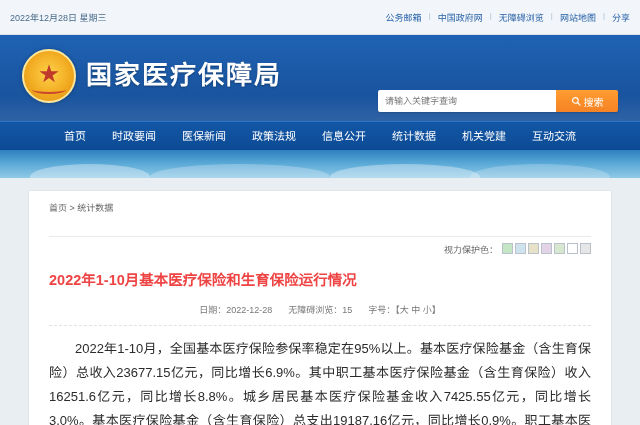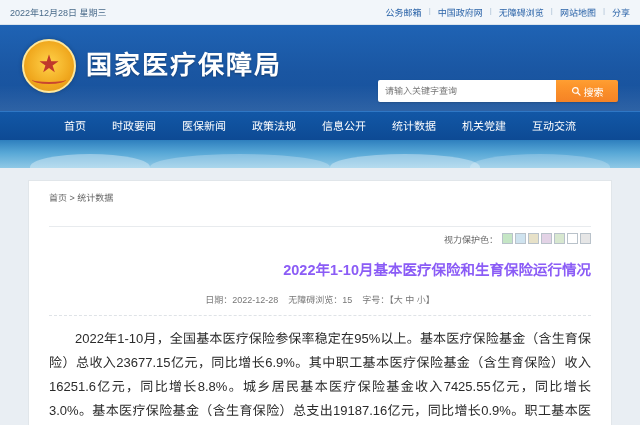--- a/index.html
+++ b/index.html
@@ -16,21 +16,21 @@
   }
   .page {
     position: relative;
     width: 640px;
     height: 425px;
     background: #e9eef3;
   }
 
   
   .topbar {
-    height: 25px;
+    height: 35px;
     background: #f2f6fa;
     border-bottom: 1px solid #dbe4ec;
     display: flex;
     align-items: center;
     justify-content: space-between;
     padding: 0 10px;
     font-size: 9px;
     color: #3a6ea5;
     box-sizing: border-box;
   }
@@ -223,36 +223,36 @@
   }
   .swatches { display: flex; gap: 2px; }
   .sw {
     width: 9px; height: 9px;
     border: 1px solid #b9c2ca;
     display: inline-block;
     cursor: pointer;
   }
 
   .art-title {
-    text-align: right;
-    color: #8b5cf6;
+    text-align: left;
+    color: #ef4444;
     font-size: 14.5px;
     font-weight: bold;
     margin: 12px 0 14px 0;
     font-family: "Liberation Sans", sans-serif;
   }
   .meta {
     text-align: right;
     font-size: 9px;
     color: #777;
     padding-bottom: 9px;
     border-bottom: 1px dashed #dfe3e7;
     display: flex;
     justify-content: center;
-    gap: 10px;
+    gap: 16px;
   }
   .meta .fs span { cursor: pointer; }
 
   .body-text {
     margin-top: 11px;
     font-size: 13px;
     line-height: 1.85;
     color: #2b2b2b;
     text-align: justify;
     text-indent: 2em;

